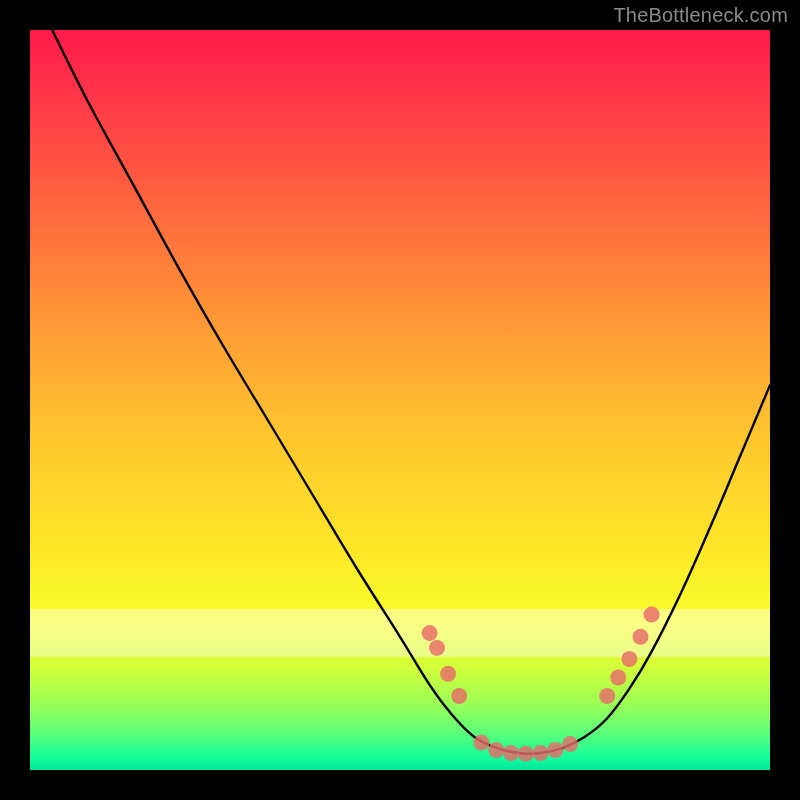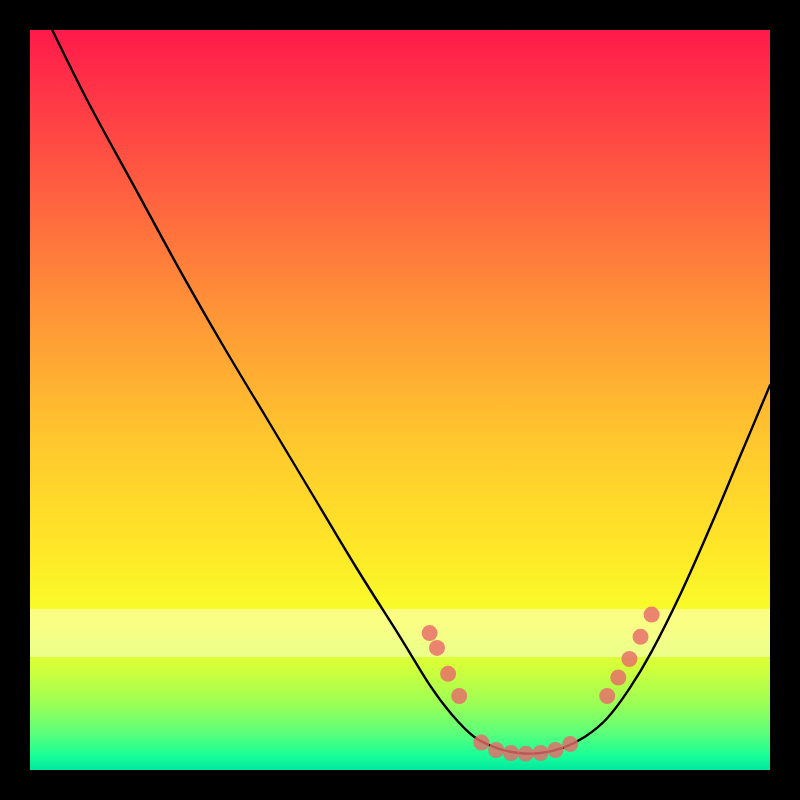--- a/index.html
+++ b/index.html
@@ -70,20 +70,21 @@
     font-size: 20px;
     font-weight: 500;
     letter-spacing: 0.2px;
   }
 </style>
 </head>
 <body>
 
 <div class="stage">
 
+  <div class="watermark">TheBottleneck.com</div>
 
   <div class="plot-area">
     <div class="gradient"></div>
     <div class="pale-band"></div>
 
     <svg class="curve" viewBox="0 0 740 740" preserveAspectRatio="none">
       <path id="curve-path" fill="none" stroke="#000" stroke-width="2.4" stroke-linecap="round" stroke-linejoin="round" d="M 22.2 0.0 C 28.9 13.3, 44.5 46.0, 59.2 74.0 C 73.9 102.0, 87.6 126.1, 103.6 155.4 C 119.6 184.7, 132.0 208.2, 148.0 236.8 C 164.0 265.4, 176.4 287.2, 192.4 314.5 C 208.4 341.8, 220.8 361.9, 236.8 388.5 C 252.8 415.1, 265.2 435.9, 281.2 462.5 C 297.2 489.1, 309.6 510.5, 325.6 536.5 C 341.6 562.5, 356.7 585.5, 370.0 606.8 C 383.3 628.1, 390.3 640.9, 399.6 654.9 C 408.9 668.9, 413.8 675.2, 421.8 684.5 C 429.8 693.8, 436.0 700.7, 444.0 706.7 C 452.0 712.7, 458.2 714.9, 466.2 717.8 C 474.2 720.7, 480.4 722.0, 488.4 723.0 C 496.4 723.9, 502.6 723.9, 510.6 723.0 C 518.6 722.0, 524.8 720.7, 532.8 717.8 C 540.8 714.9, 547.0 712.0, 555.0 706.7 C 563.0 701.4, 569.2 696.9, 577.2 688.2 C 585.2 679.5, 591.4 670.6, 599.4 658.6 C 607.4 646.6, 612.3 638.9, 621.6 621.6 C 630.9 604.3, 640.5 585.0, 651.2 562.4 C 661.9 539.8, 670.1 520.4, 680.8 495.8 C 691.5 471.2, 699.7 450.8, 710.4 425.5 C 721.1 400.2, 734.7 367.9, 740.0 355.2"></path>
       <g id="dots-group">
           <circle cx="399.6" cy="603.1" r="8" class="dot"></circle>
           <circle cx="407.0" cy="617.9" r="8" class="dot"></circle>

